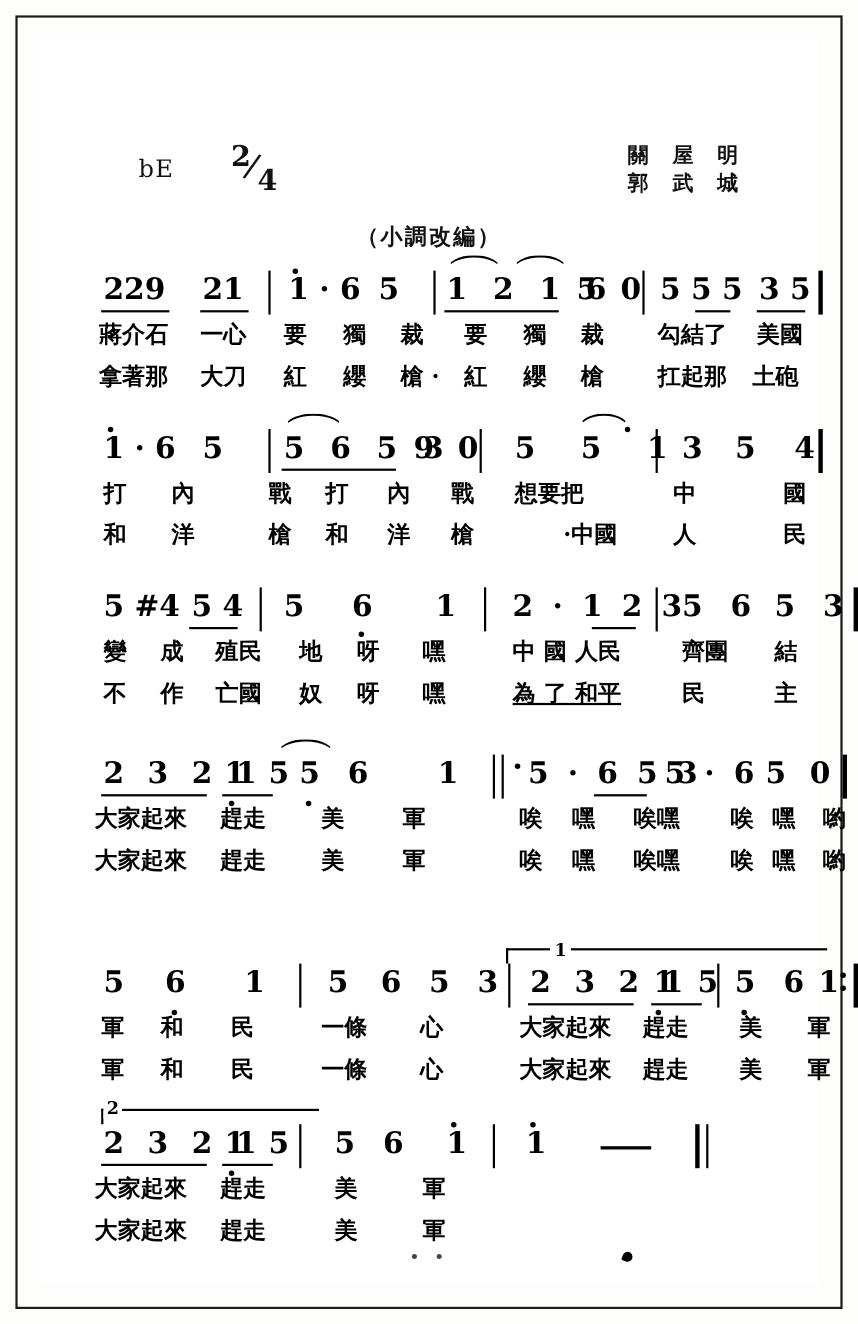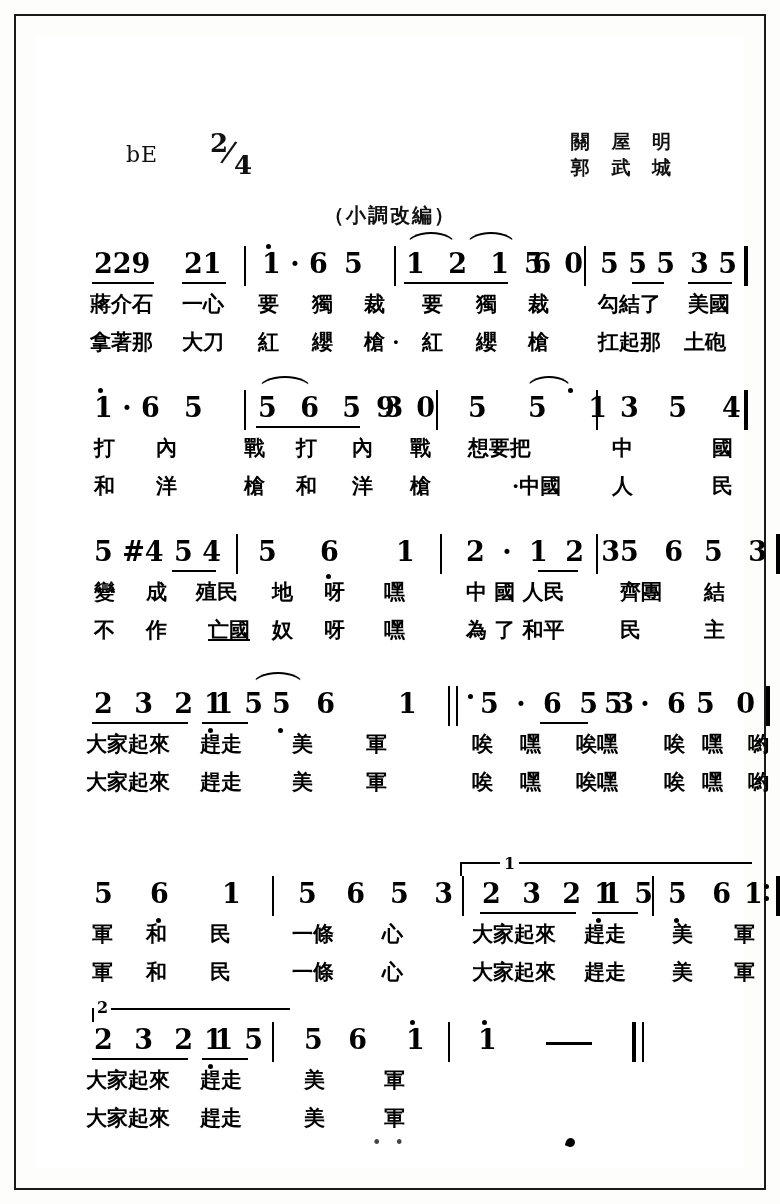--- a/index.html
+++ b/index.html
@@ -360,25 +360,25 @@
           <span class="tok" style="left:196px;">地</span>
           <span class="tok" style="left:248px;">呀</span>
           <span class="tok" style="left:308px;">嘿</span>
           <span class="tok" style="left:390px;">中 國 人民</span>
           <span class="tok" style="left:544px;">齊團</span>
           <span class="tok" style="left:628px;">結</span>
         </div>
         <div class="lyrics-row">
           <span class="tok" style="left:18px;">不</span>
           <span class="tok" style="left:70px;">作</span>
-          <span class="tok" style="left:132px;text-decoration:underline;">亡國</span>
+          <span class="tok" style="left:120px;">亡國</span>
           <span class="tok" style="left:196px;">奴</span>
           <span class="tok" style="left:248px;">呀</span>
           <span class="tok" style="left:308px;">嘿</span>
-          <span class="tok" style="left:390px;">為 了 和平</span>
+          <span class="tok" style="left:390px;text-decoration:underline;">為 了 和平</span>
           <span class="tok" style="left:544px;">民</span>
           <span class="tok" style="left:628px;">主</span>
         </div>
       </div>
 
       <div class="system" style="top:648px;">
         <div class="notes-row">
           <span class="tok" style="left:18px;top:4px;letter-spacing:6px;">2 3 2 1</span>
           <span class="underline" style="left:16px;top:38px;width:96px;"></span>
           <span class="tok" style="left:128px;top:4px;letter-spacing:6px;">1 5</span>

